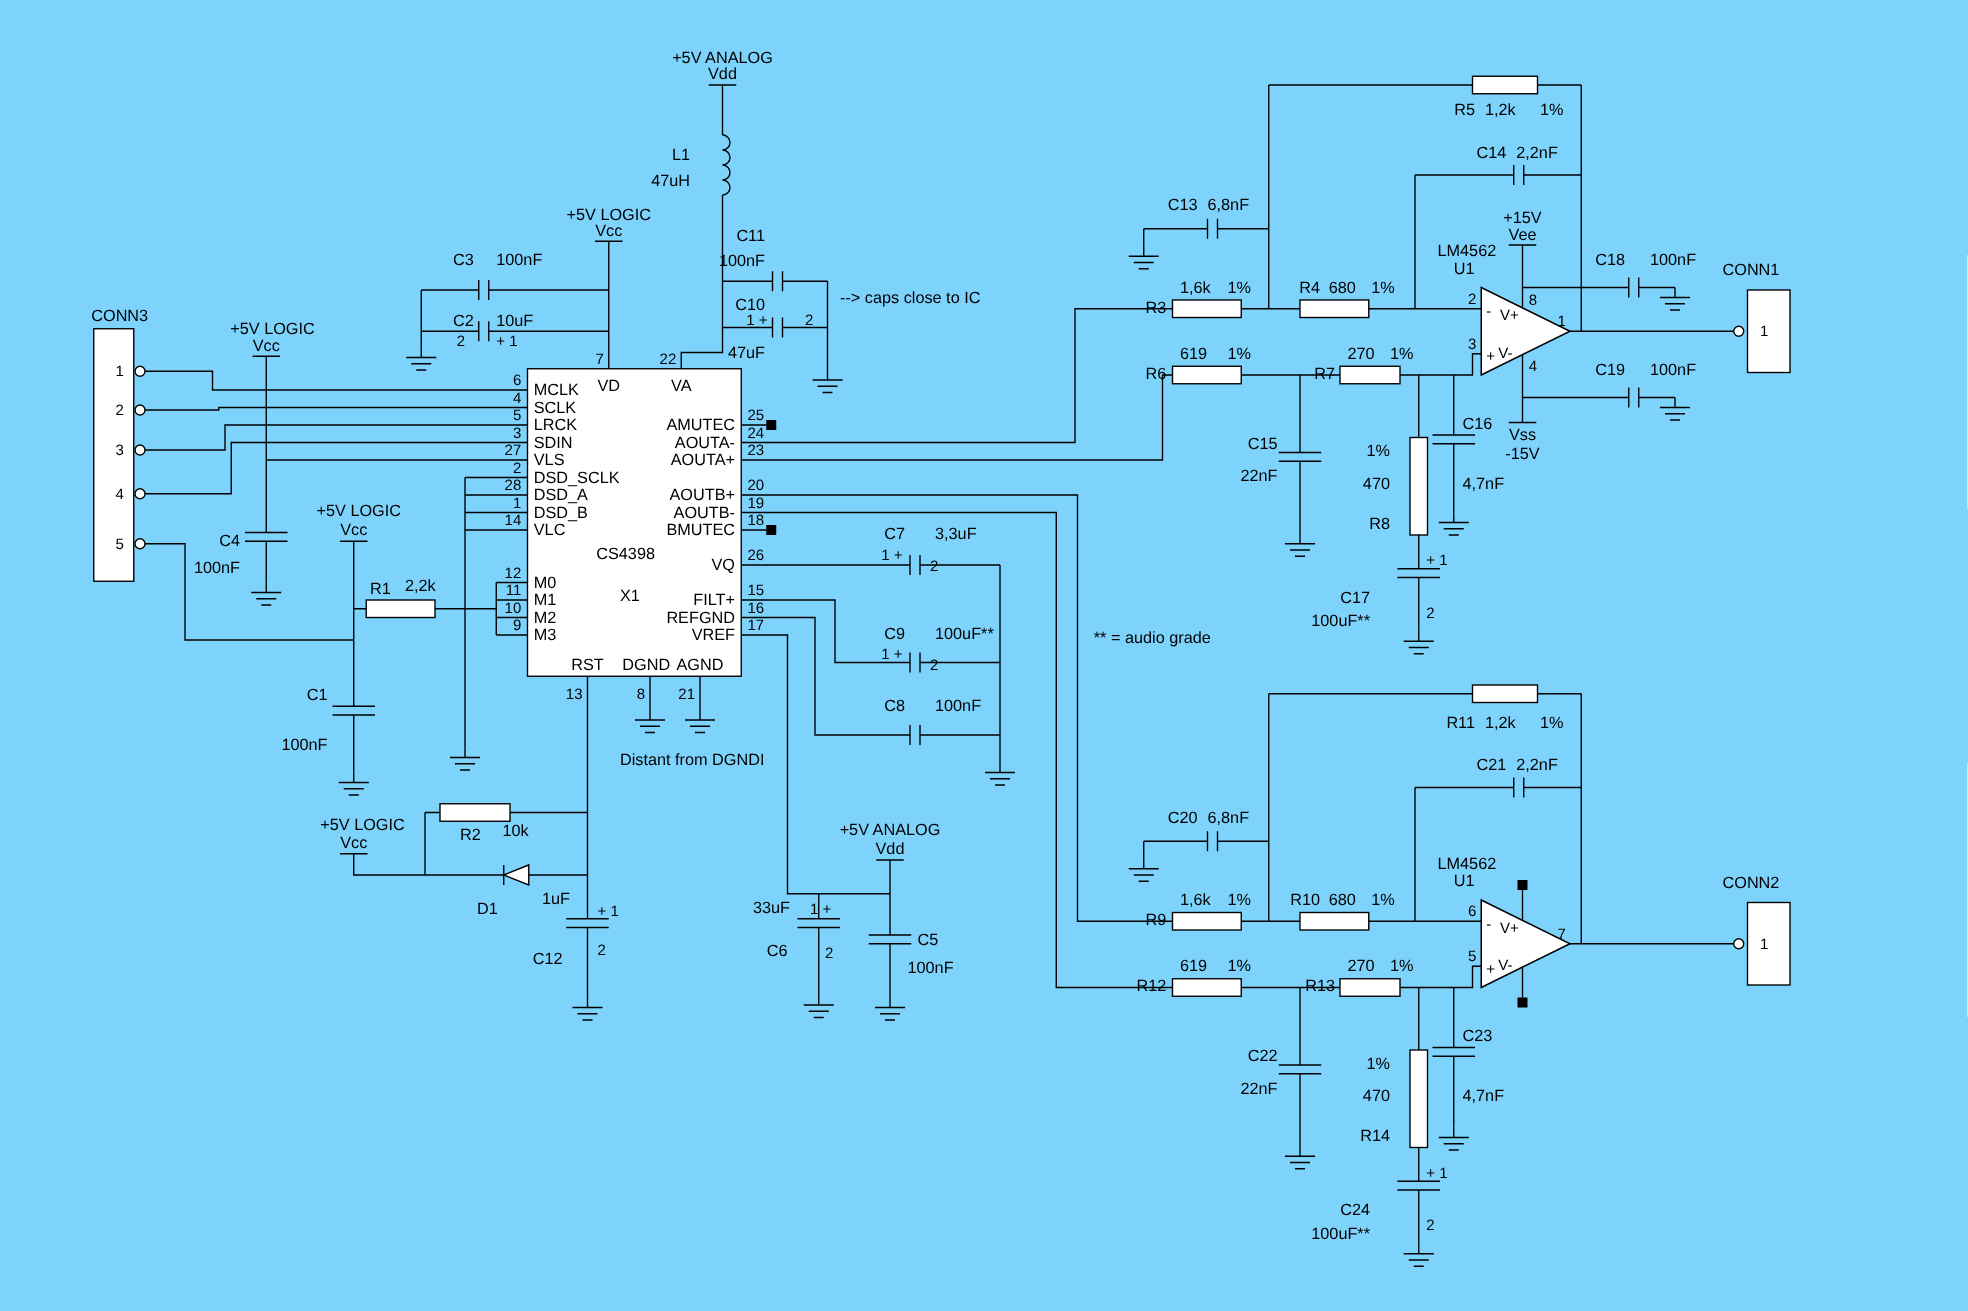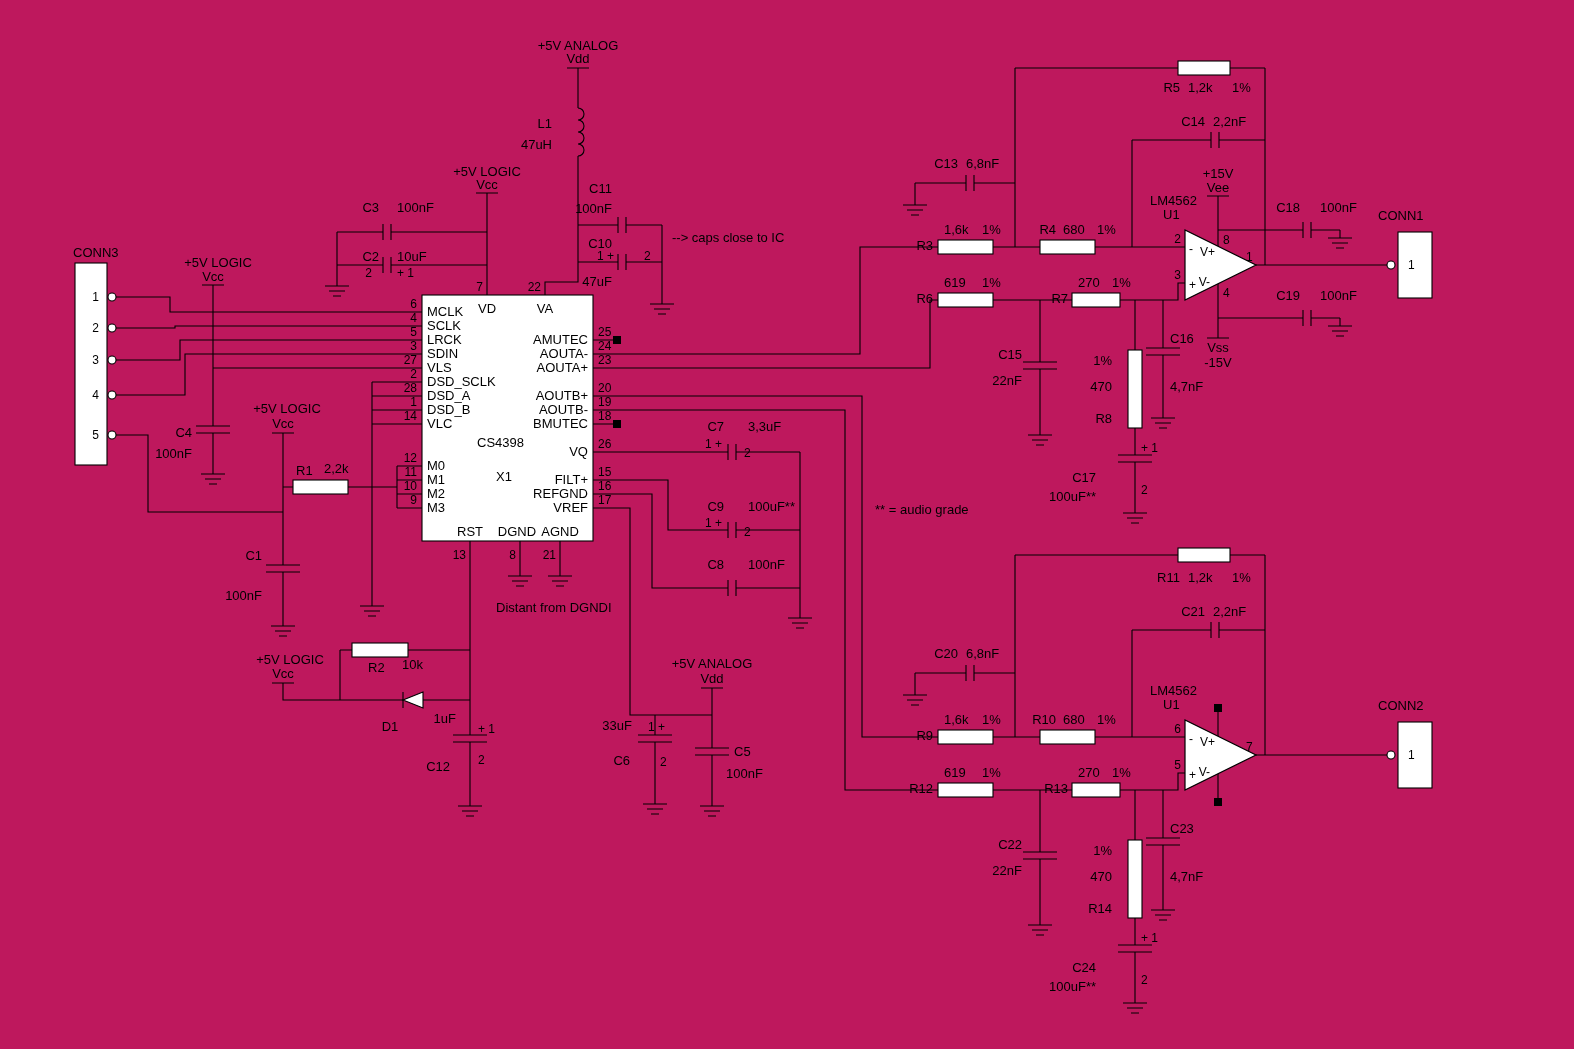--- a/index.html
+++ b/index.html
@@ -1,16 +1,16 @@
 <!DOCTYPE html>
 <html><head>
 <meta charset="utf-8">
 <style>
   html,body{margin:0;padding:0;background:#fff}
-  #stage{width:1574px;height:1049px;position:relative;background:#be185d;
+  #stage{width:1574px;height:1049px;position:relative;background:#7dd3fc;
          font-family:"Liberation Sans","DejaVu Sans",sans-serif}
   svg{display:block}
   svg text{font-family:"Liberation Sans","DejaVu Sans",sans-serif;font-size:13px;fill:#000;stroke:none}
   svg text.sm{font-size:12px}
   .e{text-anchor:end}.m{text-anchor:middle}
   .wire{stroke:#000;stroke-width:1.1;fill:none}
   .box{stroke:#000;stroke-width:1.1;fill:#fff}
   .fillb{fill:#000;stroke:none}
   .pinc{stroke:#000;stroke-width:1.1;fill:#fff}
 </style>

